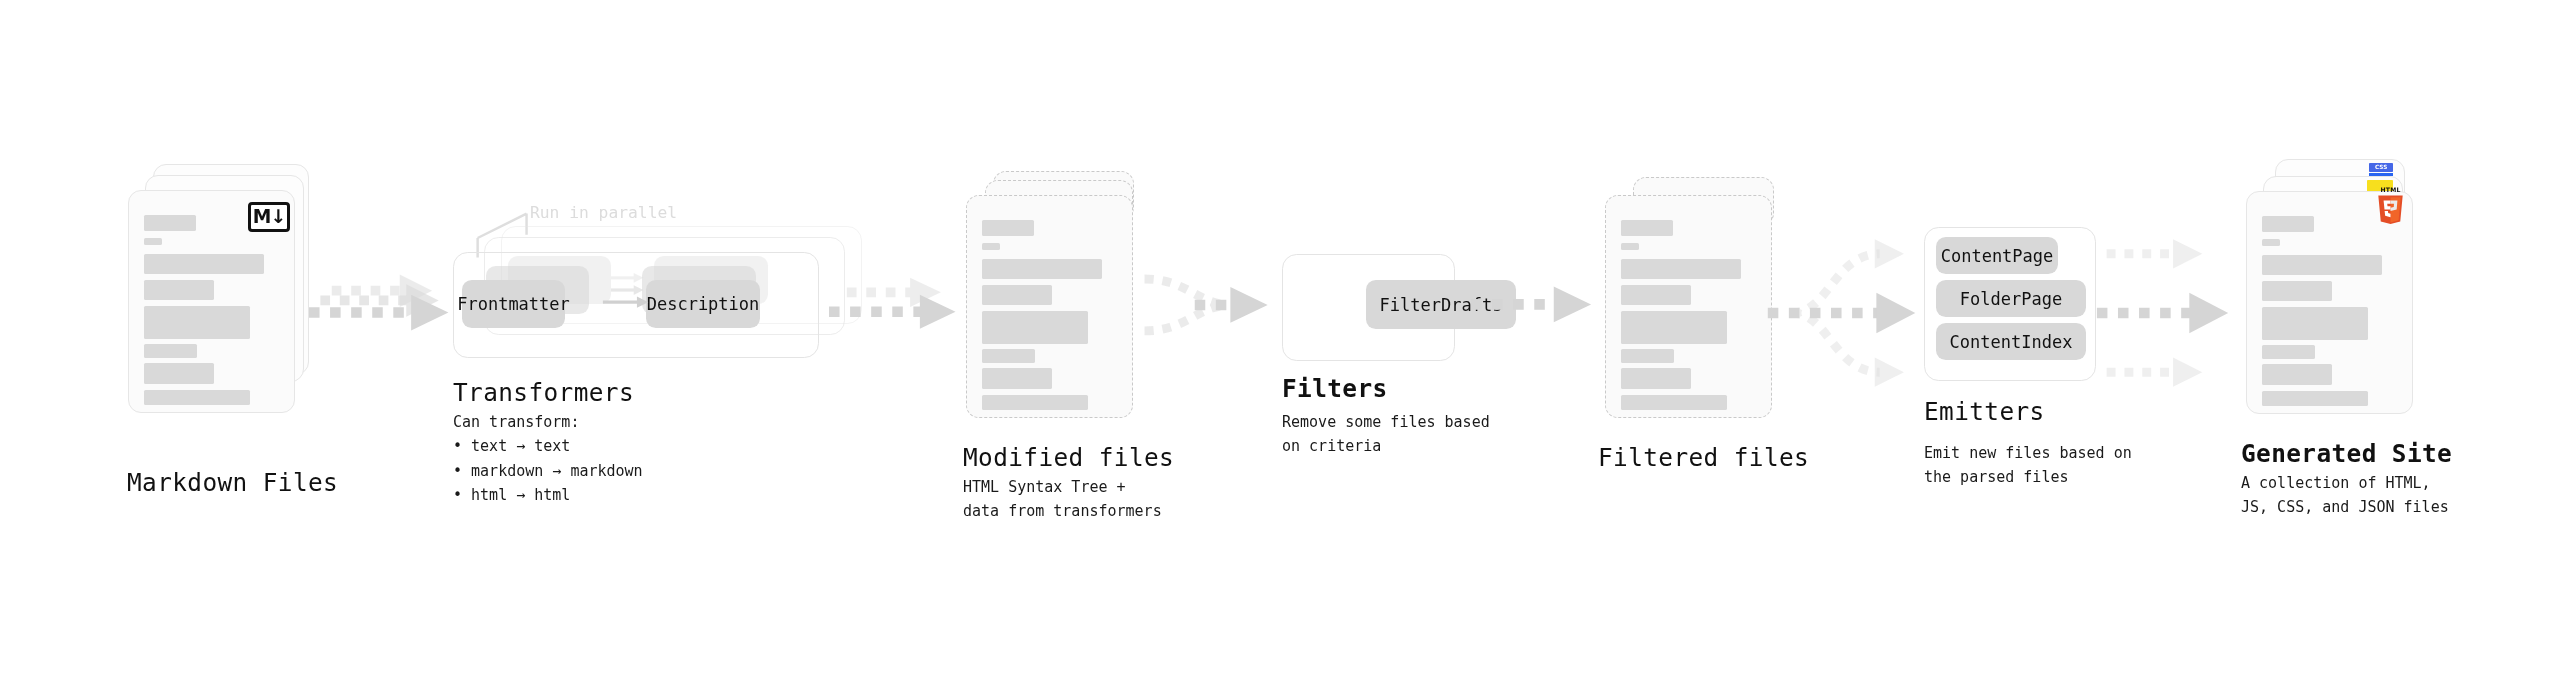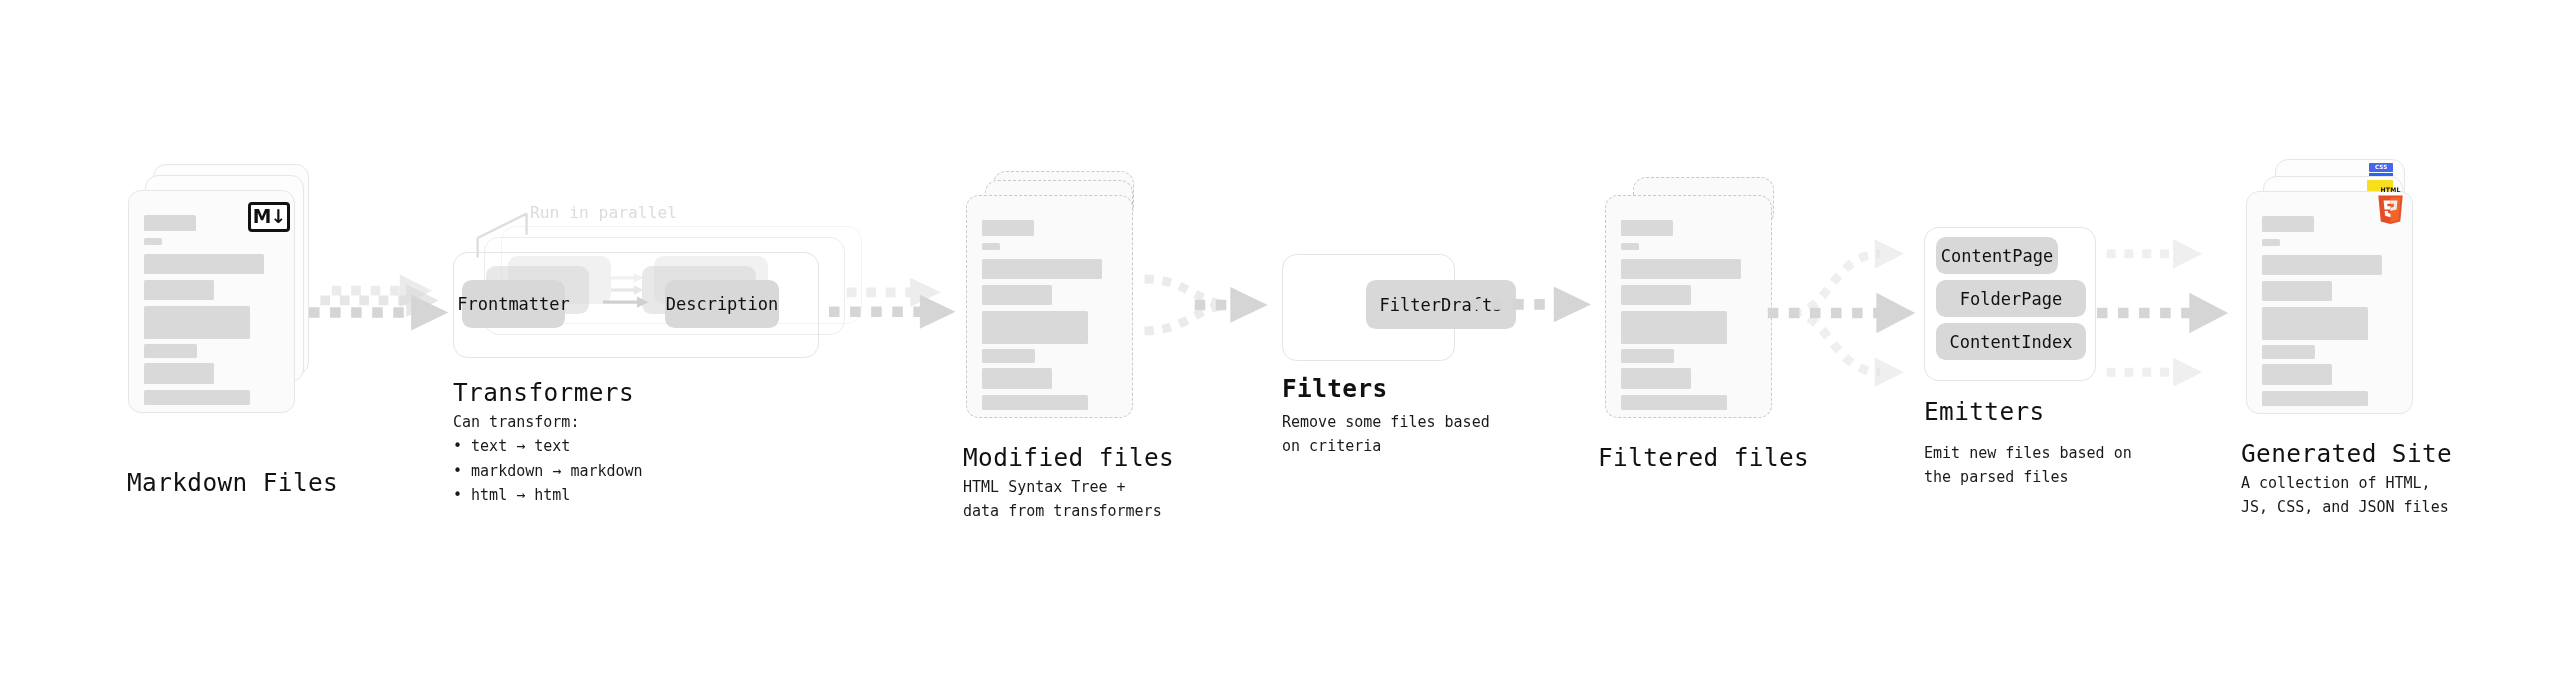--- a/index.html
+++ b/index.html
@@ -105,21 +105,21 @@
     <div class="groupbox" style="left:501px;top:226px;width:361px;height:98px;opacity:.45;"></div>
     <div class="groupbox" style="left:484px;top:237px;width:361px;height:98px;opacity:.7;"></div>
     <div class="groupbox" style="left:453px;top:252px;width:366px;height:106px;"></div>
 
     <div class="chip" style="left:508px;top:256px;width:103px;height:48px;opacity:.35;"></div>
     <div class="chip" style="left:486px;top:266px;width:103px;height:48px;opacity:.6;"></div>
     <div class="chip" style="left:462px;top:280px;width:103px;height:48px;">Frontmatter</div>
 
     <div class="chip" style="left:654px;top:256px;width:114px;height:48px;opacity:.35;"></div>
     <div class="chip" style="left:642px;top:266px;width:114px;height:48px;opacity:.6;"></div>
-    <div class="chip" style="left:665px;top:280px;width:114px;height:48px;">Description</div>
+    <div class="chip" style="left:646px;top:280px;width:114px;height:48px;">Description</div>
 
     <svg style="left:611px;top:272px;width:73px;height:49px;" viewBox="0 0 90 60">
       <g opacity=".4">
         <line x1="0" y1="7" x2="30" y2="7" stroke="#dcdcdc" stroke-width="4"></line>
         <polygon points="28,1 40,7 28,13" fill="#dcdcdc"></polygon>
       </g>
       <g opacity=".6">
         <line x1="0" y1="22" x2="30" y2="22" stroke="#d8d8d8" stroke-width="4"></line>
         <polygon points="28,16 40,22 28,28" fill="#d8d8d8"></polygon>
       </g>
@@ -274,19 +274,19 @@
 
     <svg style="left:2375px;top:185px;width:31px;height:39px;" viewBox="0 0 38 48">
       <text x="19" y="9" font-size="7.5" font-weight="bold" text-anchor="middle" fill="#111" font-family="DejaVu Sans, Liberation Sans, sans-serif" letter-spacing="0.3">HTML</text>
       <path d="M4 13 L7 45 L19 48 L31 45 L34 13 Z" fill="#e44d26"></path>
       <path d="M19 15 L19 46 L29 43.5 L31.5 15 Z" fill="#f16529"></path>
       <path d="M10.5 19 L19 19 L19 23 L15 23 L15.3 26 L19 26 L19 30 L11.6 30 Z" fill="#fff"></path>
       <path d="M19 19 L27.5 19 L26.6 30 L19 32 L19 28 L23 27 L23.3 23 L19 23 Z" fill="#ebebeb"></path>
       <path d="M11.8 32 L15.9 32 L16.1 34.6 L19 35.4 L19 39.6 L12.4 37.8 Z" fill="#fff"></path>
     </svg>
 
-    <div class="title abs" style="left:2241px;top:439px;">Generated Site</div>
+    <div class="title abs" style="left:2241px;top:439px;font-weight:bold;">Generated Site</div>
     <div class="caption abs" style="left:2241px;top:471px;width:293px;">A collection of HTML,
 JS, CSS, and JSON files</div>
   </div>
 
 </div>
 
 
 </body></html>

